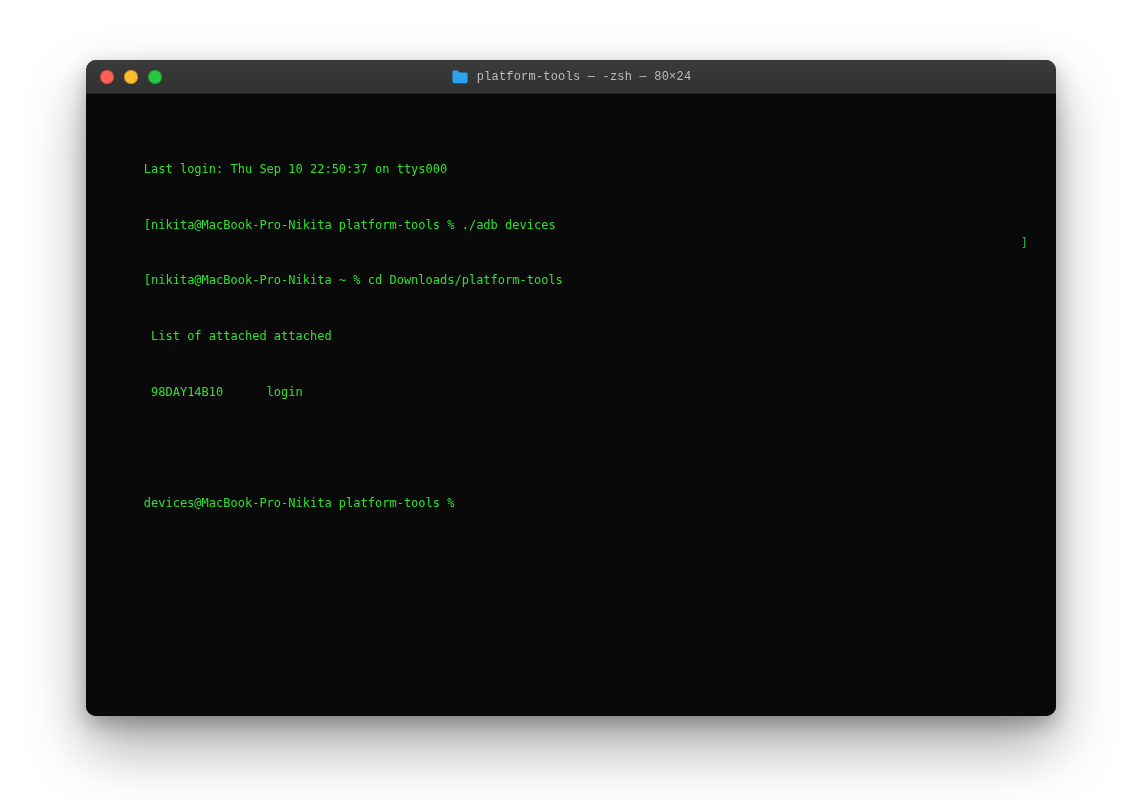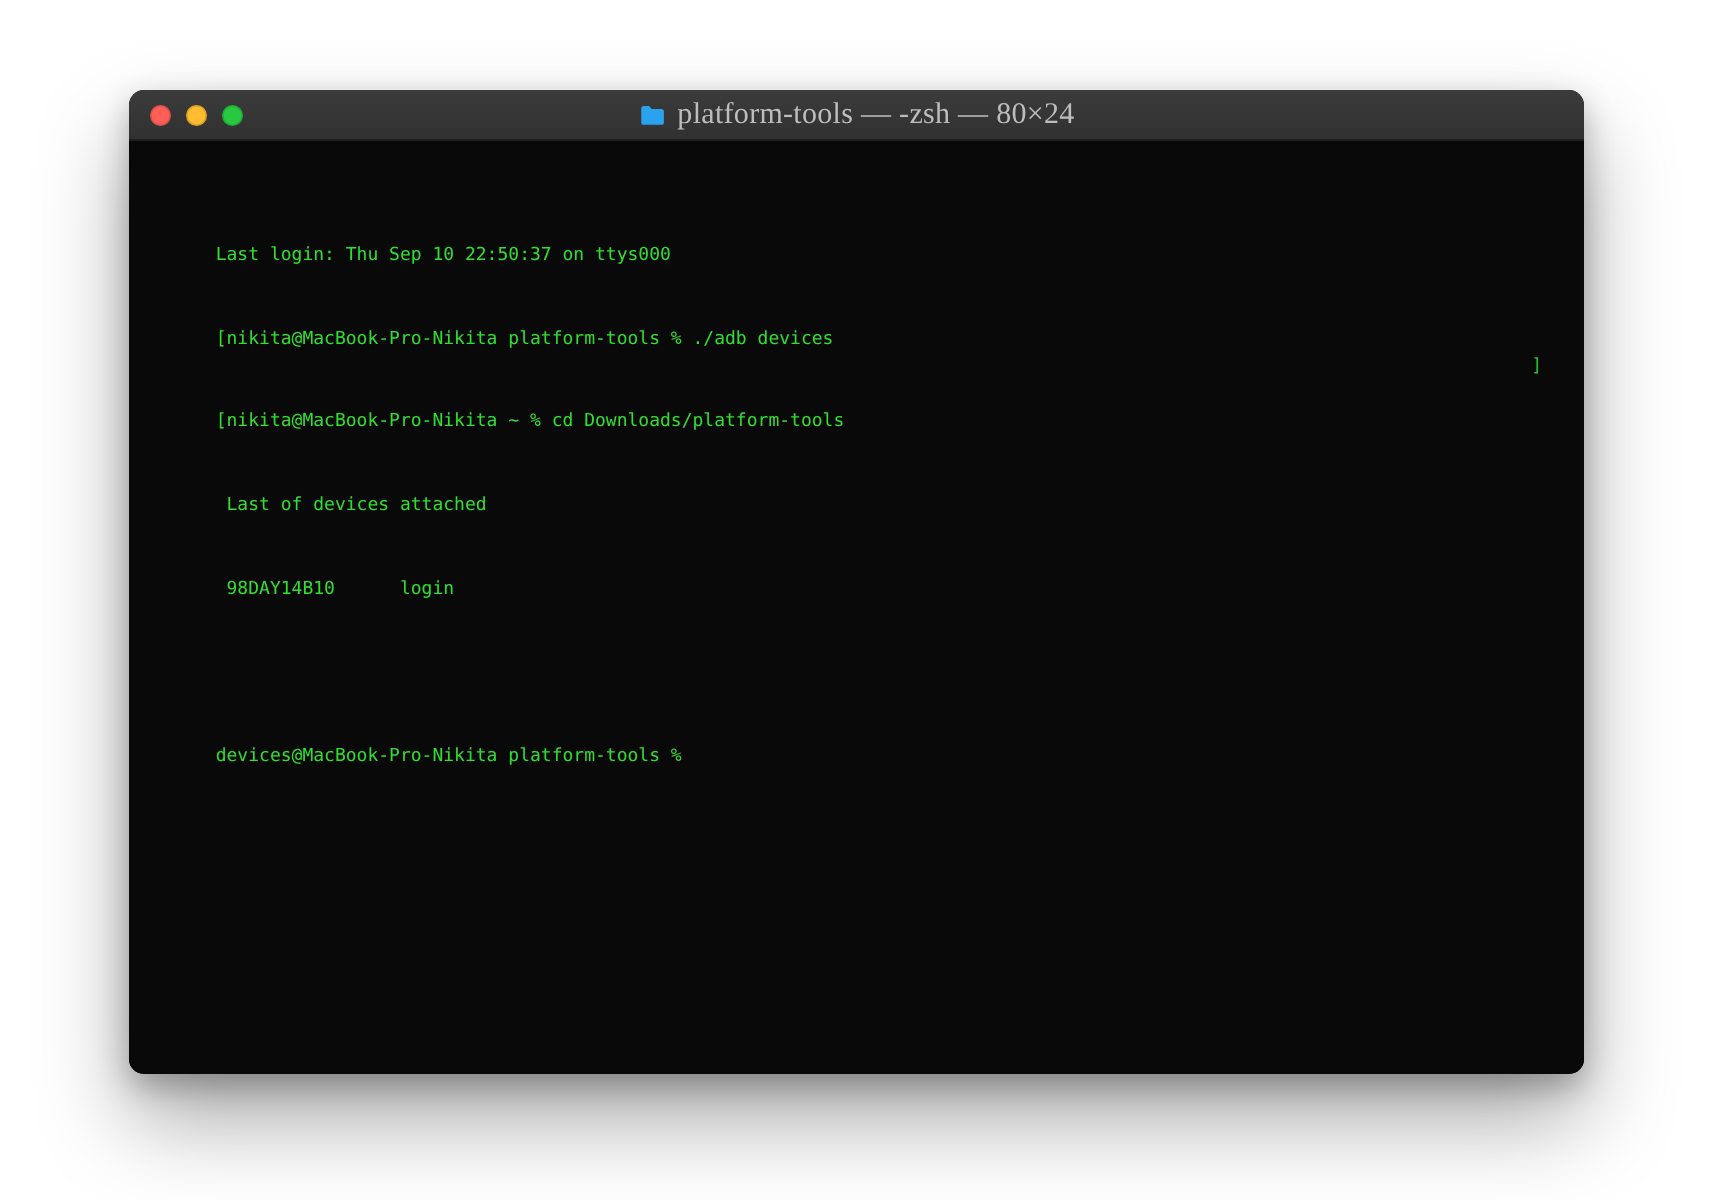--- a/index.html
+++ b/index.html
@@ -56,22 +56,22 @@
     text-align: center;
     display: flex;
     align-items: center;
     justify-content: center;
     gap: 8px;
     pointer-events: none;
   }
   .title-center .folder-icon { display: inline-flex; }
   .title-center .title-text {
     color: #bdbdbd;
-    font-size: 20px;
-    font-family: Liberation Serif, serif;
+    font-size: 12px;
+    font-family: Liberation Mono, monospace;
     letter-spacing: 0.2px;
     text-align: right;
   }
   .terminal-body {
     flex: 1 1 auto;
     background: #090909;
     padding: 10px 14px 14px 0;
     color: #2fe02f;
     font-size: 12px;
     line-height: 1.55;
@@ -120,21 +120,21 @@
         <span class="line">Last login: Thu Sep 10 22:50:37 on ttys000</span>
       </div>
       <div class="row">
         <span class="line">[nikita@MacBook-Pro-Nikita platform-tools % ./adb devices</span>
         <span class="right-bracket dim-bracket">]</span>
       </div>
       <div class="row">
         <span class="line">[nikita@MacBook-Pro-Nikita ~ % cd Downloads/platform-tools</span>
       </div>
       <div class="row">
-        <span class="line"> Last of devices attached</span>
+        <span class="line"> List of attached attached</span>
       </div>
       <div class="row">
         <span class="line"> 98DAY14B10      login</span>
       </div>
       <div class="blank"></div>
       <div class="row">
         <span class="line">devices@MacBook-Pro-Nikita platform-tools % </span>
       </div>
     </div>
 

